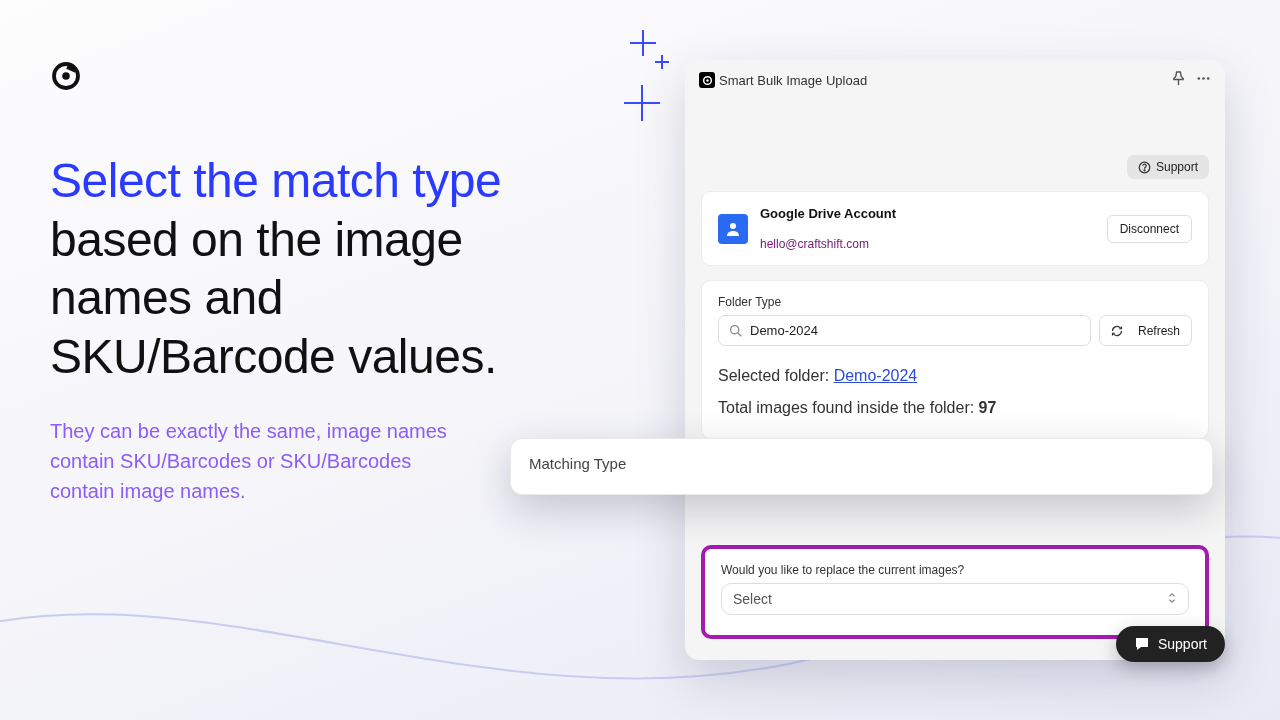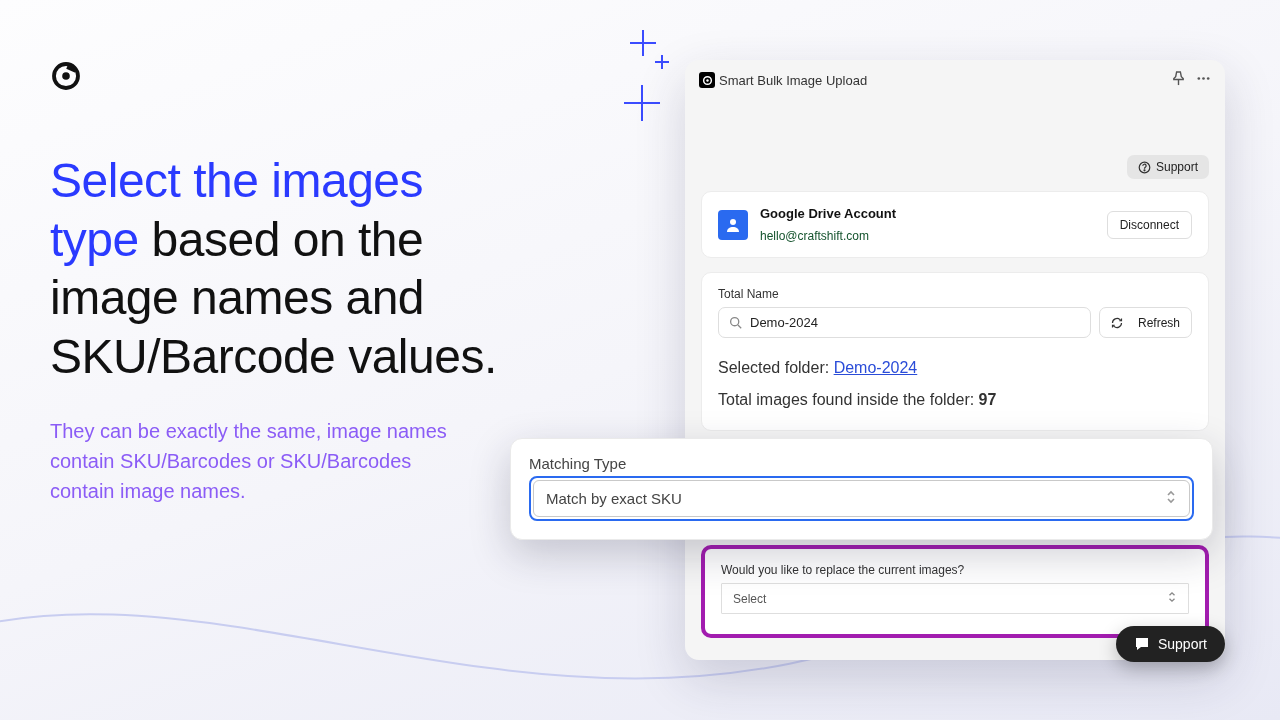--- a/index.html
+++ b/index.html
@@ -135,21 +135,21 @@
   .acct-card { display: flex; align-items: center; gap: 12px; }
   .acct-avatar {
     width: 30px; height: 30px;
     background: #2a6af0;
     border-radius: 4px;
     display: flex; align-items: center; justify-content: center;
     color: #fff;
   }
   .acct-info { flex: 1; }
   .acct-title { font-size: 13px; font-weight: 700; color: #111; }
-  .acct-email { font-size: 12px; color: #14532d; margin-top: 8px; }
+  .acct-email { font-size: 12px; color: #701a75; margin-top: 16px; }
   .btn-outline {
     background: #fff;
     border: 1px solid #dedede;
     border-radius: 6px;
     padding: 6px 12px;
     font-size: 12px;
     color: #222;
     cursor: pointer;
     font-weight: 400;
   }
@@ -242,26 +242,26 @@
     left: 16px;
     right: 16px;
     top: 485px;
     background: #fff;
     border: 4px solid #a21caf;
     border-radius: 10px;
     padding: 14px 16px 20px;
   }
   .replace-select {
     border: 1px solid #dedede;
-    border-radius: 1px;
+    border-radius: 10px;
     padding: 7px 11px;
     display: flex;
     align-items: center;
     justify-content: space-between;
-    font-size: 12px;
+    font-size: 14px;
     color: #555;
     cursor: pointer;
     margin-top: 6px;
   }
 
   
   .float-support {
     position: absolute;
     right: 55px;
     bottom: 58px;
@@ -301,21 +301,21 @@
 
 <div class="left-col">
   <div class="logo-circle">
     <svg viewBox="0 0 32 32">
         <circle cx="16" cy="16" r="12" fill="none" stroke="#111" stroke-width="3.8"></circle>
         <path d="M17 7 L26 11" stroke="#111" stroke-width="3.8" fill="none"></path>
         <circle cx="16" cy="16" r="3.8" fill="#111"></circle>
       </svg>
   </div>
   <h1 class="headline">
-    <span class="hl-blue">Select the images type</span><span> based on the image names and SKU/Barcode values.</span>
+    <span class="hl-blue">Select the match type</span><span> based on the image names and SKU/Barcode values.</span>
   </h1>
   <p class="subtext">They can be exactly the same, image names contain SKU/Barcodes or SKU/Barcodes contain image names.</p>
 </div>
 
 <div class="panel">
   <div class="panel-header">
     <div class="panel-logo">
       <svg viewBox="0 0 12 12">
           <circle cx="6" cy="6" r="4.2" fill="none" stroke="#fff" stroke-width="1.6"></circle>
           <circle cx="6" cy="6" r="1.3" fill="#fff"></circle>
@@ -359,21 +359,21 @@
           </svg>
       </div>
       <div class="acct-info">
         <div class="acct-title">Google Drive Account</div>
         <div class="acct-email">hello@craftshift.com</div>
       </div>
       <button class="btn-outline">Disconnect</button>
     </div>
 
     <div class="card">
-      <div class="field-label">Total Name</div>
+      <div class="field-label">Folder Type</div>
       <div class="input-row">
         <div class="search-input">
           <svg width="13" height="13" viewBox="0 0 16 16" fill="none" stroke="#888" stroke-width="1.6">
               <circle cx="7" cy="7" r="5"></circle>
               <path d="M11 11l4 4"></path>
             </svg>
           <input type="text" value="Demo-2024" style="">
         </div>
         <button class="refresh-btn">
           <svg width="12" height="12" viewBox="0 0 16 16" fill="none" stroke="#333" stroke-width="1.6">
@@ -391,31 +391,20 @@
         </div>
         <div>
           <span>Total images found inside the folder: </span><strong>97</strong>
         </div>
       </div>
     </div>
   </div>
 
   <div class="match-card">
     <div class="match-label">Matching Type</div>
-    <div class="match-select">
-      <div class="match-select-inner">
-        <span>Match by exact SKU</span>
-        <span class="caret-icon">
-          <svg width="12" height="14" viewBox="0 0 12 14" fill="none" stroke="currentColor" stroke-width="1.6">
-              <path d="M3 5l3-3 3 3"></path>
-              <path d="M3 9l3 3 3-3"></path>
-            </svg>
-        </span>
-      </div>
-    </div>
   </div>
 
   <div class="replace-card">
     <div class="field-label">Would you like to replace the current images?</div>
     <div class="replace-select">
       <span>Select</span>
       <span class="caret-icon">
         <svg width="10" height="12" viewBox="0 0 12 14" fill="none" stroke="#888" stroke-width="1.6">
             <path d="M3 5l3-3 3 3"></path>
             <path d="M3 9l3 3 3-3"></path>

